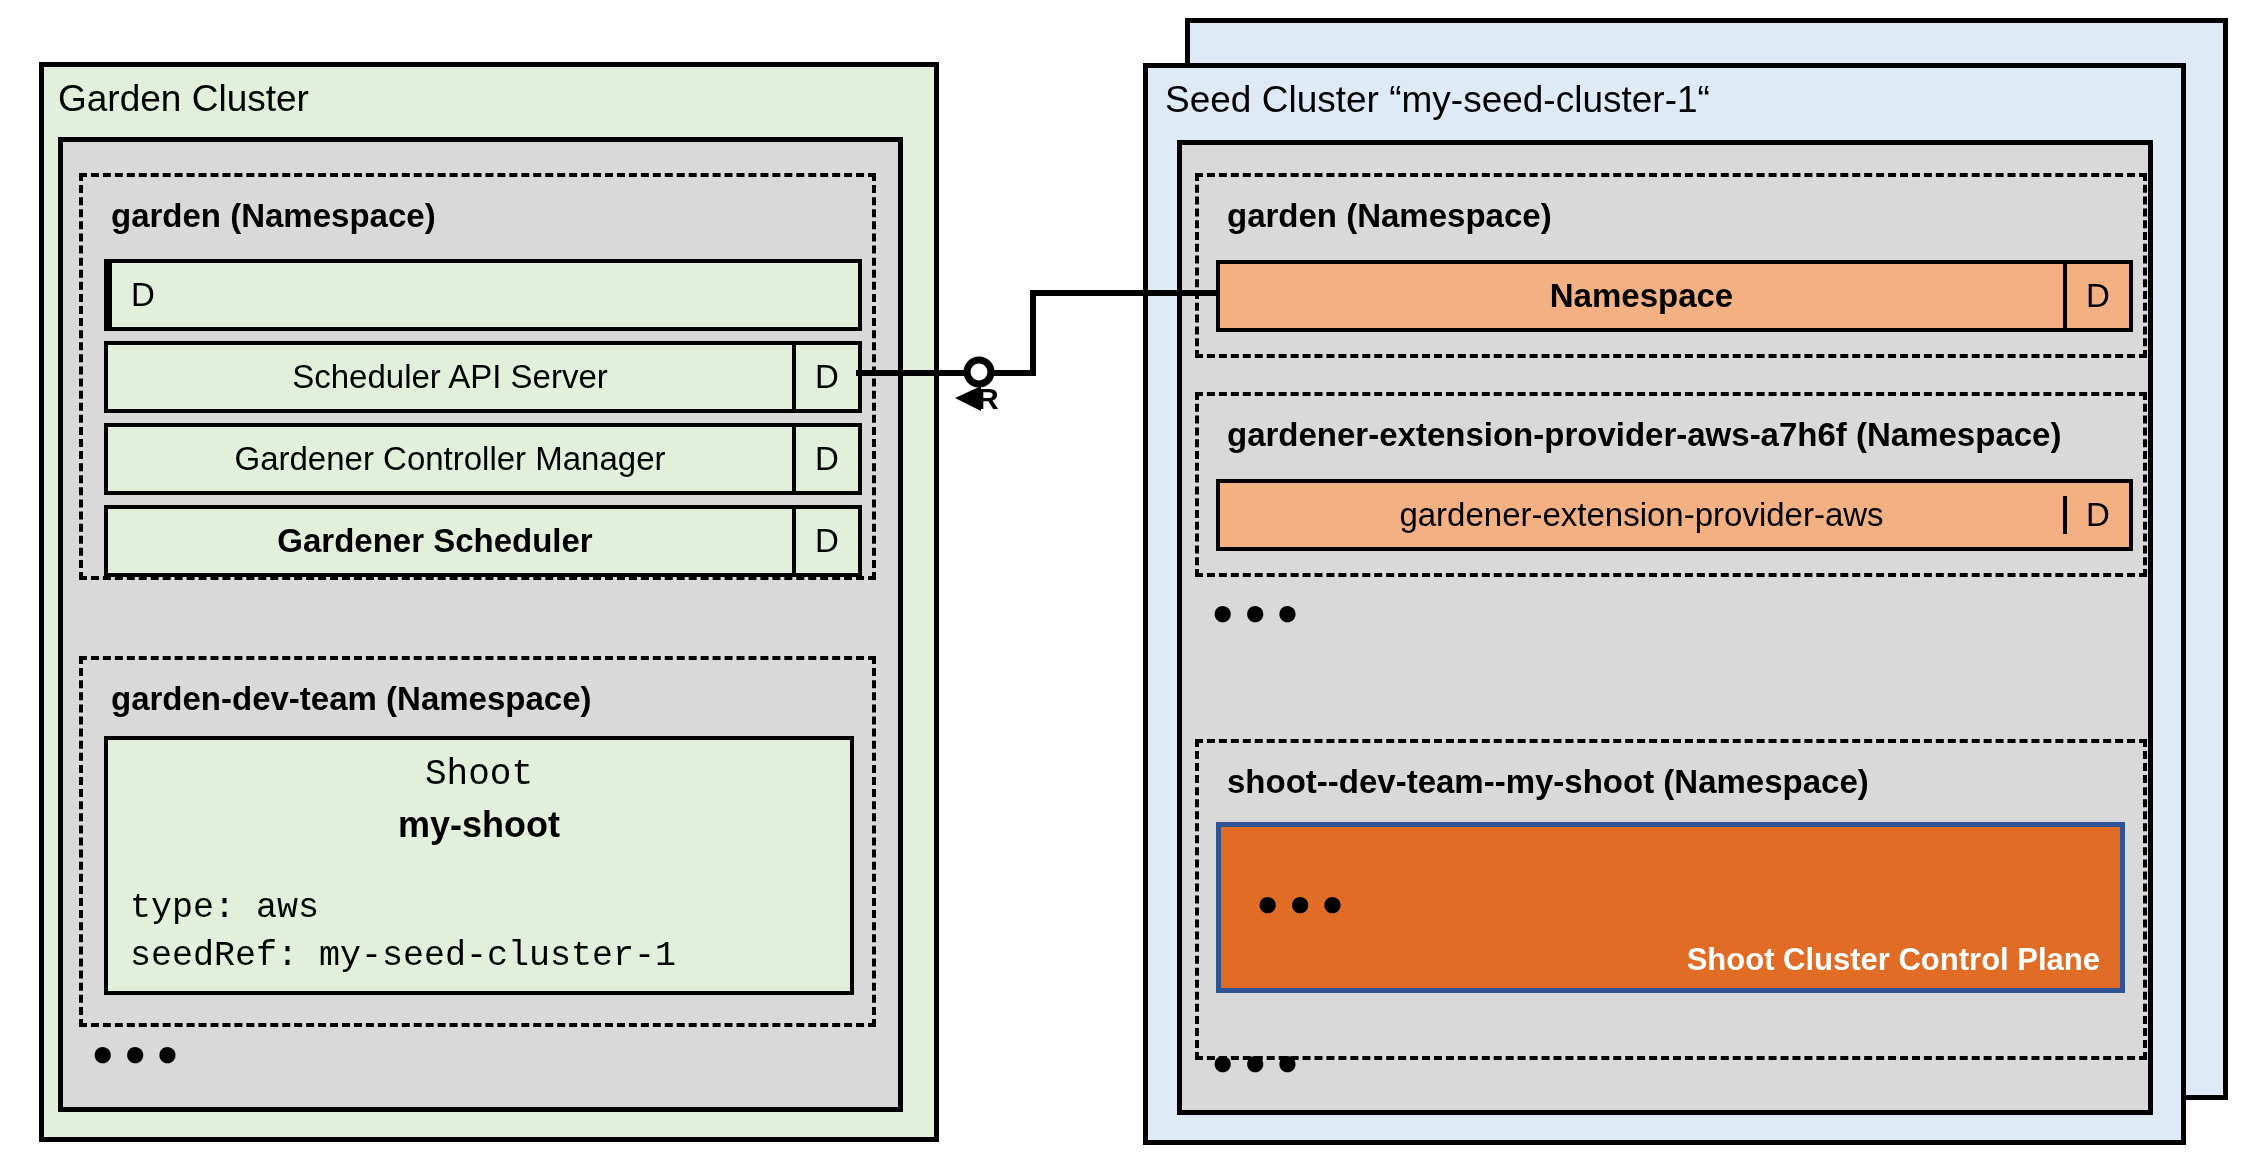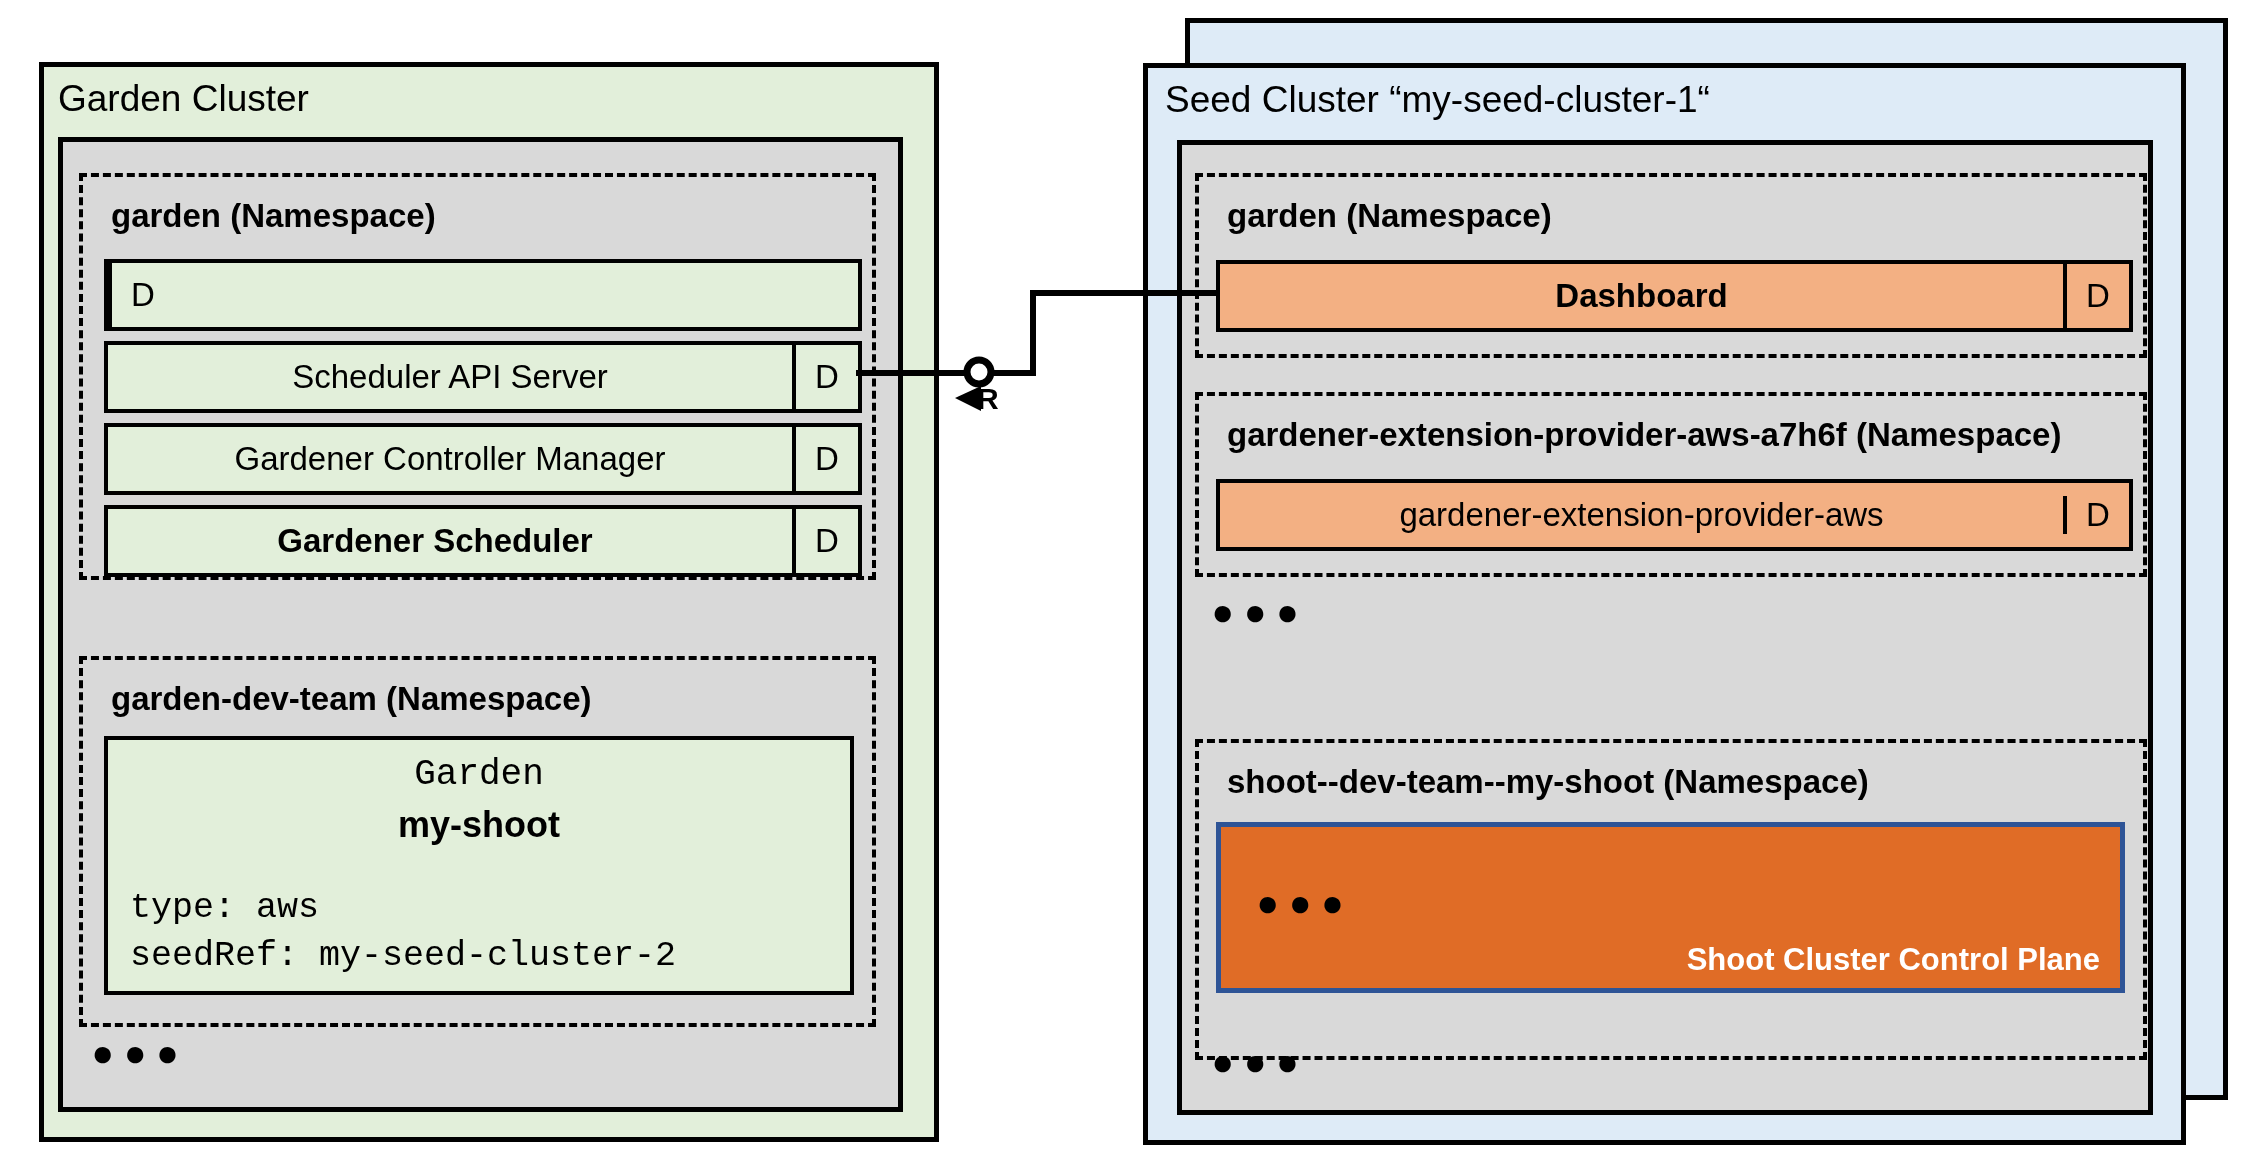--- a/index.html
+++ b/index.html
@@ -76,40 +76,40 @@
   <div class="row" style="left:104px;top:505px;width:750px;height:64px;gap:30px;">
     <div class="row-main bold">Gardener Scheduler</div>
     <div class="row-badge">D</div>
   </div>
 
   <div class="abs ns" style="left:79px;top:656px;width:797px;height:371px;">
     <div class="ns-label" style="left:28px;top:20px;">garden-dev-team (Namespace)</div>
   </div>
 
   <div class="abs shoot-box" style="left:104px;top:736px;width:750px;height:259px;">
-    <div class="shoot-kind mono">Garden</div>
+    <div class="shoot-kind mono">Shoot</div>
     <div class="shoot-name">my-shoot</div>
     <div class="shoot-prop1 mono">type: aws</div>
-    <div class="shoot-prop2 mono">seedRef: my-seed-cluster-2</div>
+    <div class="shoot-prop2 mono">seedRef: my-seed-cluster-1</div>
   </div>
 
   <div class="abs dots" style="left:88px;top:1033px;">•••</div>
 
   <div class="abs cluster blue-bg" style="left:1143px;top:63px;width:1043px;height:1082px;">
     <div class="abs cluster-title" style="left:17px;top:12px;">Seed Cluster “my-seed-cluster-1“</div>
   </div>
 
   <div class="abs gray-panel" style="left:1177px;top:140px;width:976px;height:975px;"></div>
 
   <div class="abs ns" style="left:1195px;top:173px;width:952px;height:185px;">
     <div class="ns-label" style="left:28px;top:20px;">garden (Namespace)</div>
   </div>
 
   <div class="row orange" style="left:1216px;top:260px;width:909px;height:64px;">
-    <div class="row-main bold">Dashboard</div>
+    <div class="row-main bold">Namespace</div>
     <div class="row-badge">D</div>
   </div>
 
   <div class="abs ns" style="left:1195px;top:392px;width:952px;height:185px;">
     <div class="ns-label" style="left:28px;top:20px;">gardener-extension-provider-aws-a7h6f (Namespace)</div>
   </div>
 
   <div class="row orange" style="left:1216px;top:479px;width:909px;height:64px;align-items:center;">
     <div class="row-main">gardener-extension-provider-aws</div>
     <div class="row-badge">D</div>

